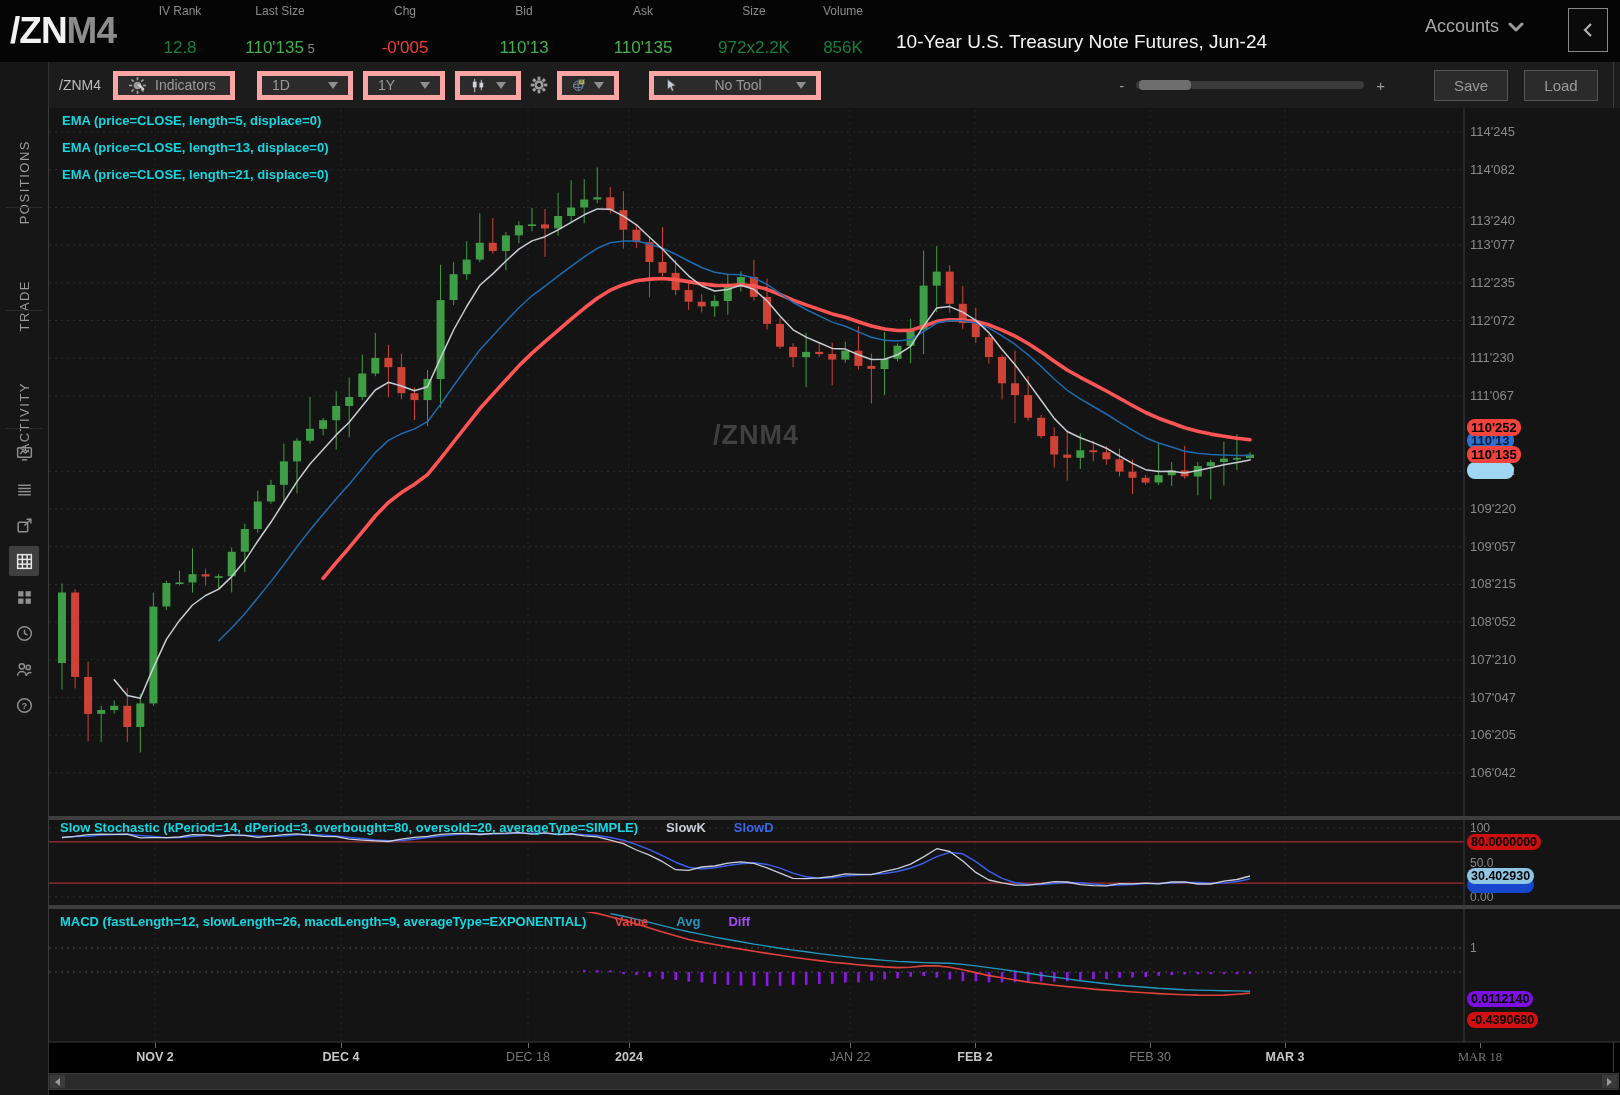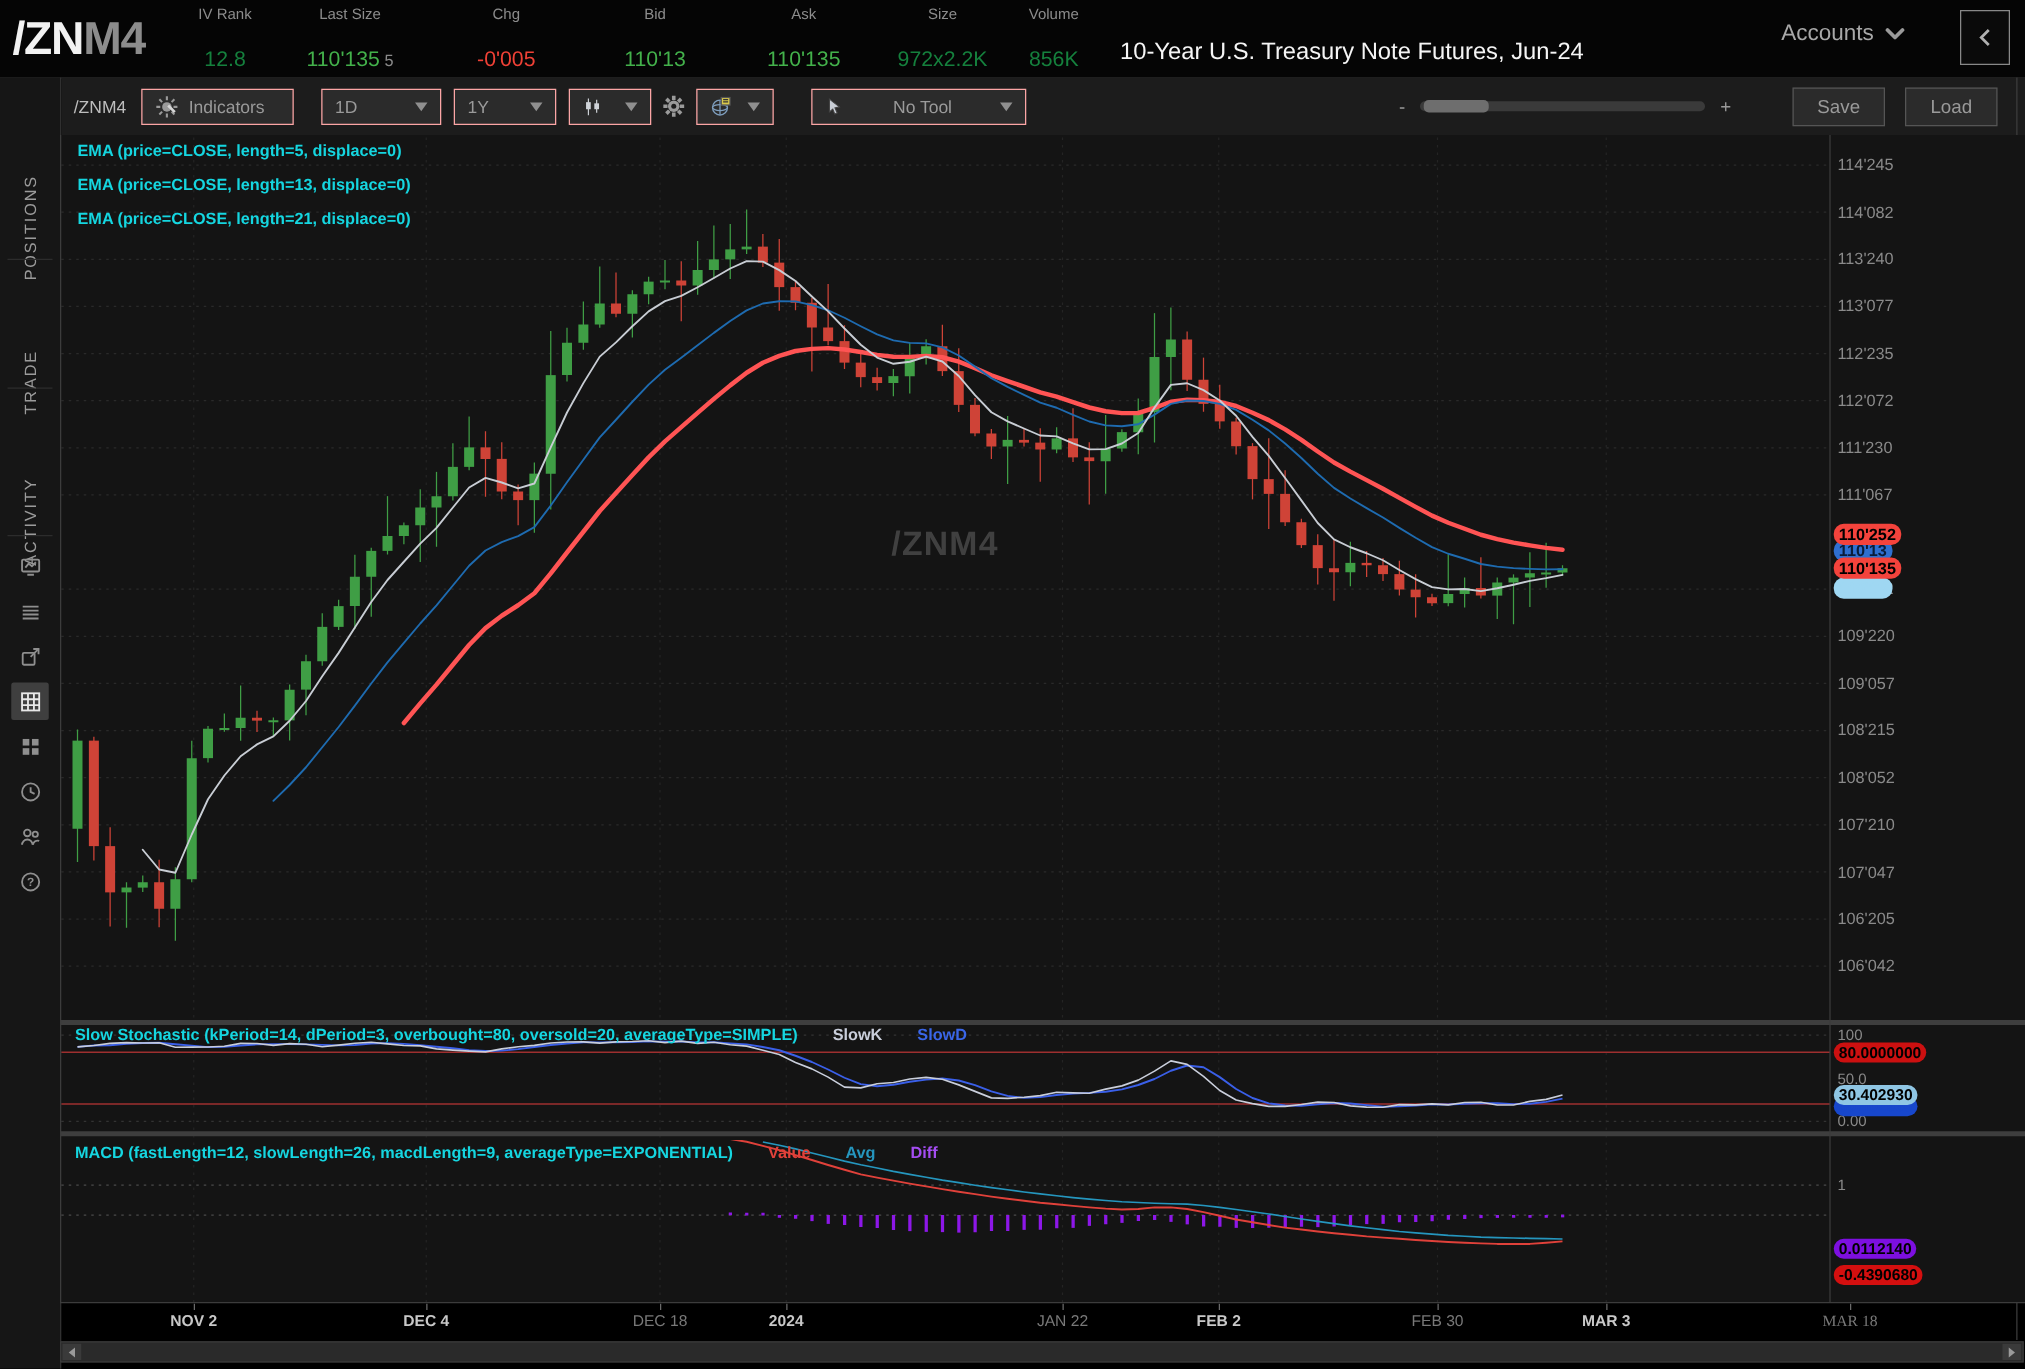--- a/index.html
+++ b/index.html
@@ -45,21 +45,21 @@
   .side-ic svg{width:19px;height:19px;}
   .side-ic svg .st{stroke:#8f8f8f;fill:none;stroke-width:1.4px;}
   .side-ic svg .f{fill:#8f8f8f;stroke:none;}
   .side-ic.active{background:#3f3f3f;}
   .side-ic.active svg .st{stroke:#e8e8e8;}
 
   
   #toolbar{position:absolute;left:49px;top:62px;width:1571px;height:46px;background:#1c1c1c;
     border-bottom:1px solid #333;display:flex;align-items:center;}
   .tb-sym{color:#bdbdbd;font-size:14px;margin:0 12px 0 10px;}
-  .tb-btn{display:flex;align-items:center;background:#2b2b2b;border:1px solid #fca5a5;color:#9a9a9a;
+  .tb-btn{display:flex;align-items:center;background:#2b2b2b;border:5px solid #fca5a5;color:#9a9a9a;
     font-size:14px;height:29px;padding:0 10px;cursor:pointer;font-family:inherit;gap:8px;box-sizing:border-box;}
   .tb-btn.dd{justify-content:space-between;}
   .chev{width:0;height:0;border-left:5.5px solid transparent;border-right:5.5px solid transparent;
     border-top:7px solid #8f8f8f;}
   .tb-gear{margin:0 8px;display:flex;align-items:center;cursor:pointer;}
   .zoom-wrap{position:absolute;right:235px;display:flex;align-items:center;gap:12px;color:#9a9a9a;font-size:15px;}
   #zoom-track{width:228px;height:8px;background:#3a3a3a;border-radius:4px;position:relative;cursor:pointer;}
   #zoom-thumb{position:absolute;left:3px;top:-1px;width:52px;height:10px;background:#6e6e6e;border-radius:4px;}
   .tb-right-btn{position:absolute;background:#2b2b2b;border:1px solid #555;color:#9a9a9a;font-size:15px;
     height:31px;width:74px;cursor:pointer;font-family:inherit;}
@@ -593,21 +593,21 @@
       <line x1="48" y1="1042" x2="1620" y2="1042" stroke="#3c3c3c"></line>
       <line x1="48.5" y1="108" x2="48.5" y2="1042" stroke="#3c3c3c"></line>
     </svg>
   <div id="overlay">
       <div class="ema-label" style="top: 113px;">EMA (price=CLOSE, length=5, displace=0)</div>
       <div class="ema-label" style="top: 140px;">EMA (price=CLOSE, length=13, displace=0)</div>
       <div class="ema-label" style="top: 167px;">EMA (price=CLOSE, length=21, displace=0)</div>
       <div id="watermark">/ZNM4</div>
       <div class="plabel" style="top: 124px;">114'245</div>
       <div class="plabel" style="top: 162px;">114'082</div>
-      <div class="plabel" style="top: 199px;">113'240</div>
+      <div class="plabel" style="top: 213px;">113'240</div>
       <div class="plabel" style="top: 237px;">113'077</div>
       <div class="plabel" style="top: 275px;">112'235</div>
       <div class="plabel" style="top: 313px;">112'072</div>
       <div class="plabel" style="top: 350px;">111'230</div>
       <div class="plabel" style="top: 388px;">111'067</div>
       <div class="plabel" style="top: 463px;">110'062</div>
       <div class="plabel" style="top: 501px;">109'220</div>
       <div class="plabel" style="top: 539px;">109'057</div>
       <div class="plabel" style="top: 576px;">108'215</div>
       <div class="plabel" style="top: 614px;">108'052</div>

